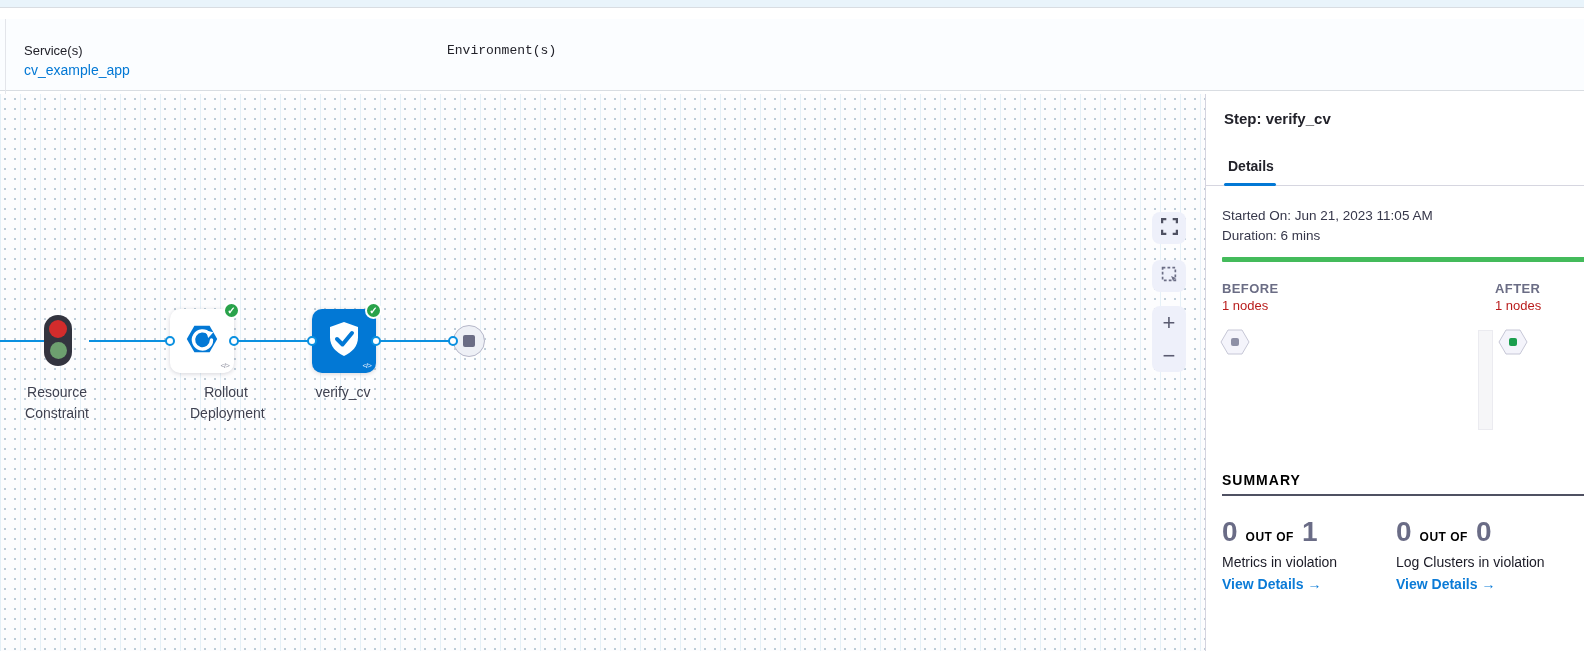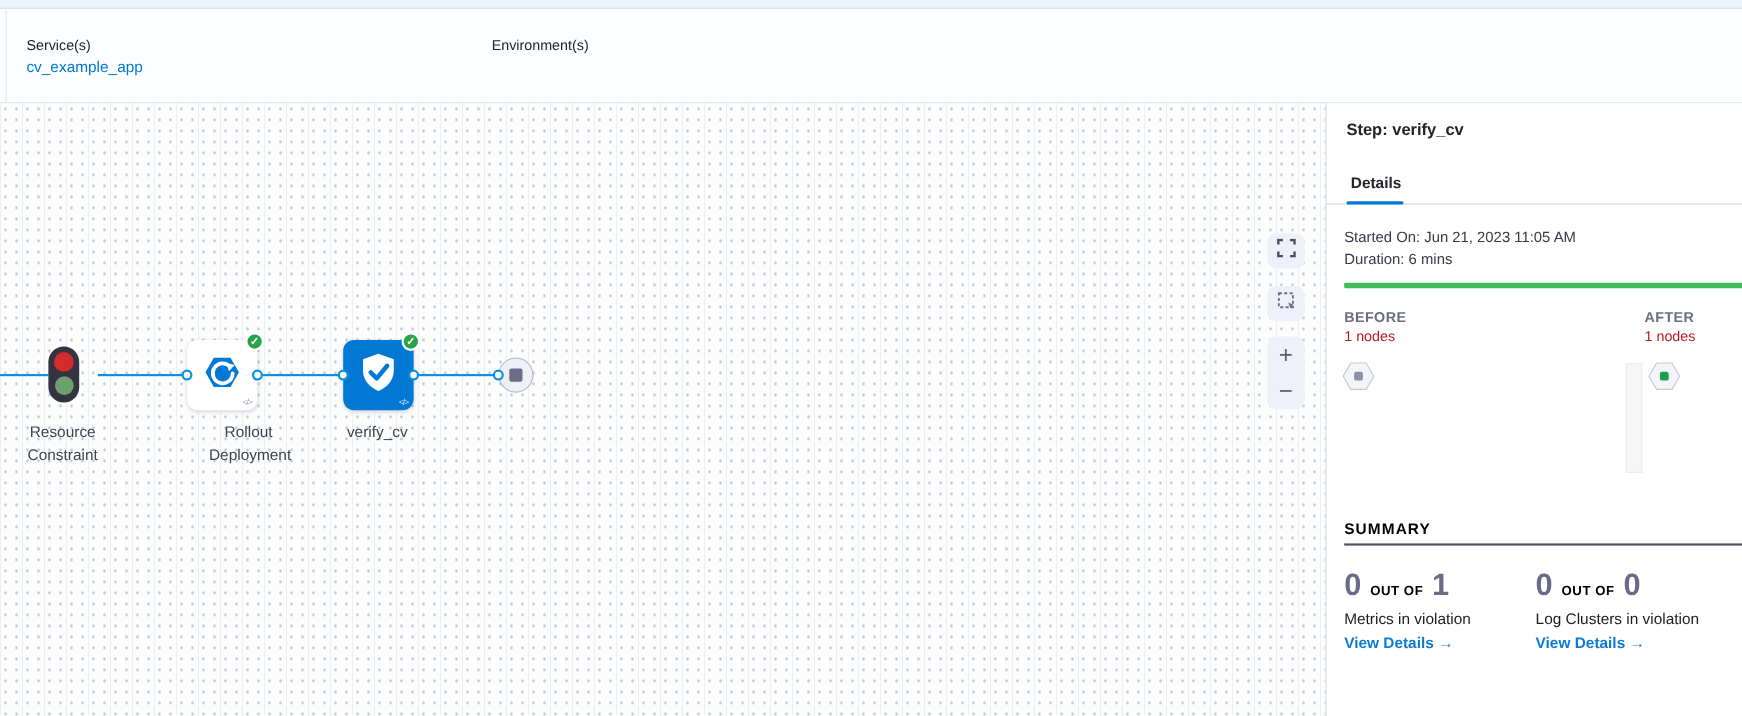--- a/index.html
+++ b/index.html
@@ -2,27 +2,27 @@
 <html><head>
 <meta charset="utf-8">
 <style>
   * { margin:0; padding:0; box-sizing:border-box; }
   body { font-family:"Liberation Sans", sans-serif; background:#fff; }
   .app { position:relative; width:1584px; height:651px; overflow:hidden; background:#fff; }
   .abs { position:absolute; }
 
   
   .topstrip { left:0; top:0; width:1584px; height:8px; background:#e9f4fb; border-bottom:1px solid #d9dde2; }
-  .header { left:0; top:9px; width:1584px; height:85px; background:#fbfdff; border-bottom:1px solid #d9dde2; }
+  .header { left:0; top:19px; width:1584px; height:72px; background:#fbfdff; border-bottom:1px solid #d9dde2; }
   .header-hairline { left:5px; top:0; width:1px; height:85px; background:#e3e5ea; }
   .hdr-label { font-size:13px; color:#22222a; font-weight:400; }
   .hdr-link { font-size:14px; color:#0278d5; cursor:pointer; }
   .svc-label { left:24px; top:24px; }
   .svc-link  { left:24px; top:43px; }
-  .env-label { left:447px; top:24px; }
+  .env-label { left:447px; top:24px;font-family:Liberation Mono, monospace; }
   .env-link  { left:447px; top:43px; }
 
   
   .canvas {
     left:0; top:94px; width:1205px; height:557px;
     background-color:#fdfdfe;
     background-image:
       linear-gradient(to right, rgba(150,200,225,0.22) 1px, transparent 1px),
       radial-gradient(circle, rgba(110,145,170,0.45) 0.9px, transparent 1.5px);
     background-size: 20px 20px, 10px 10px;

